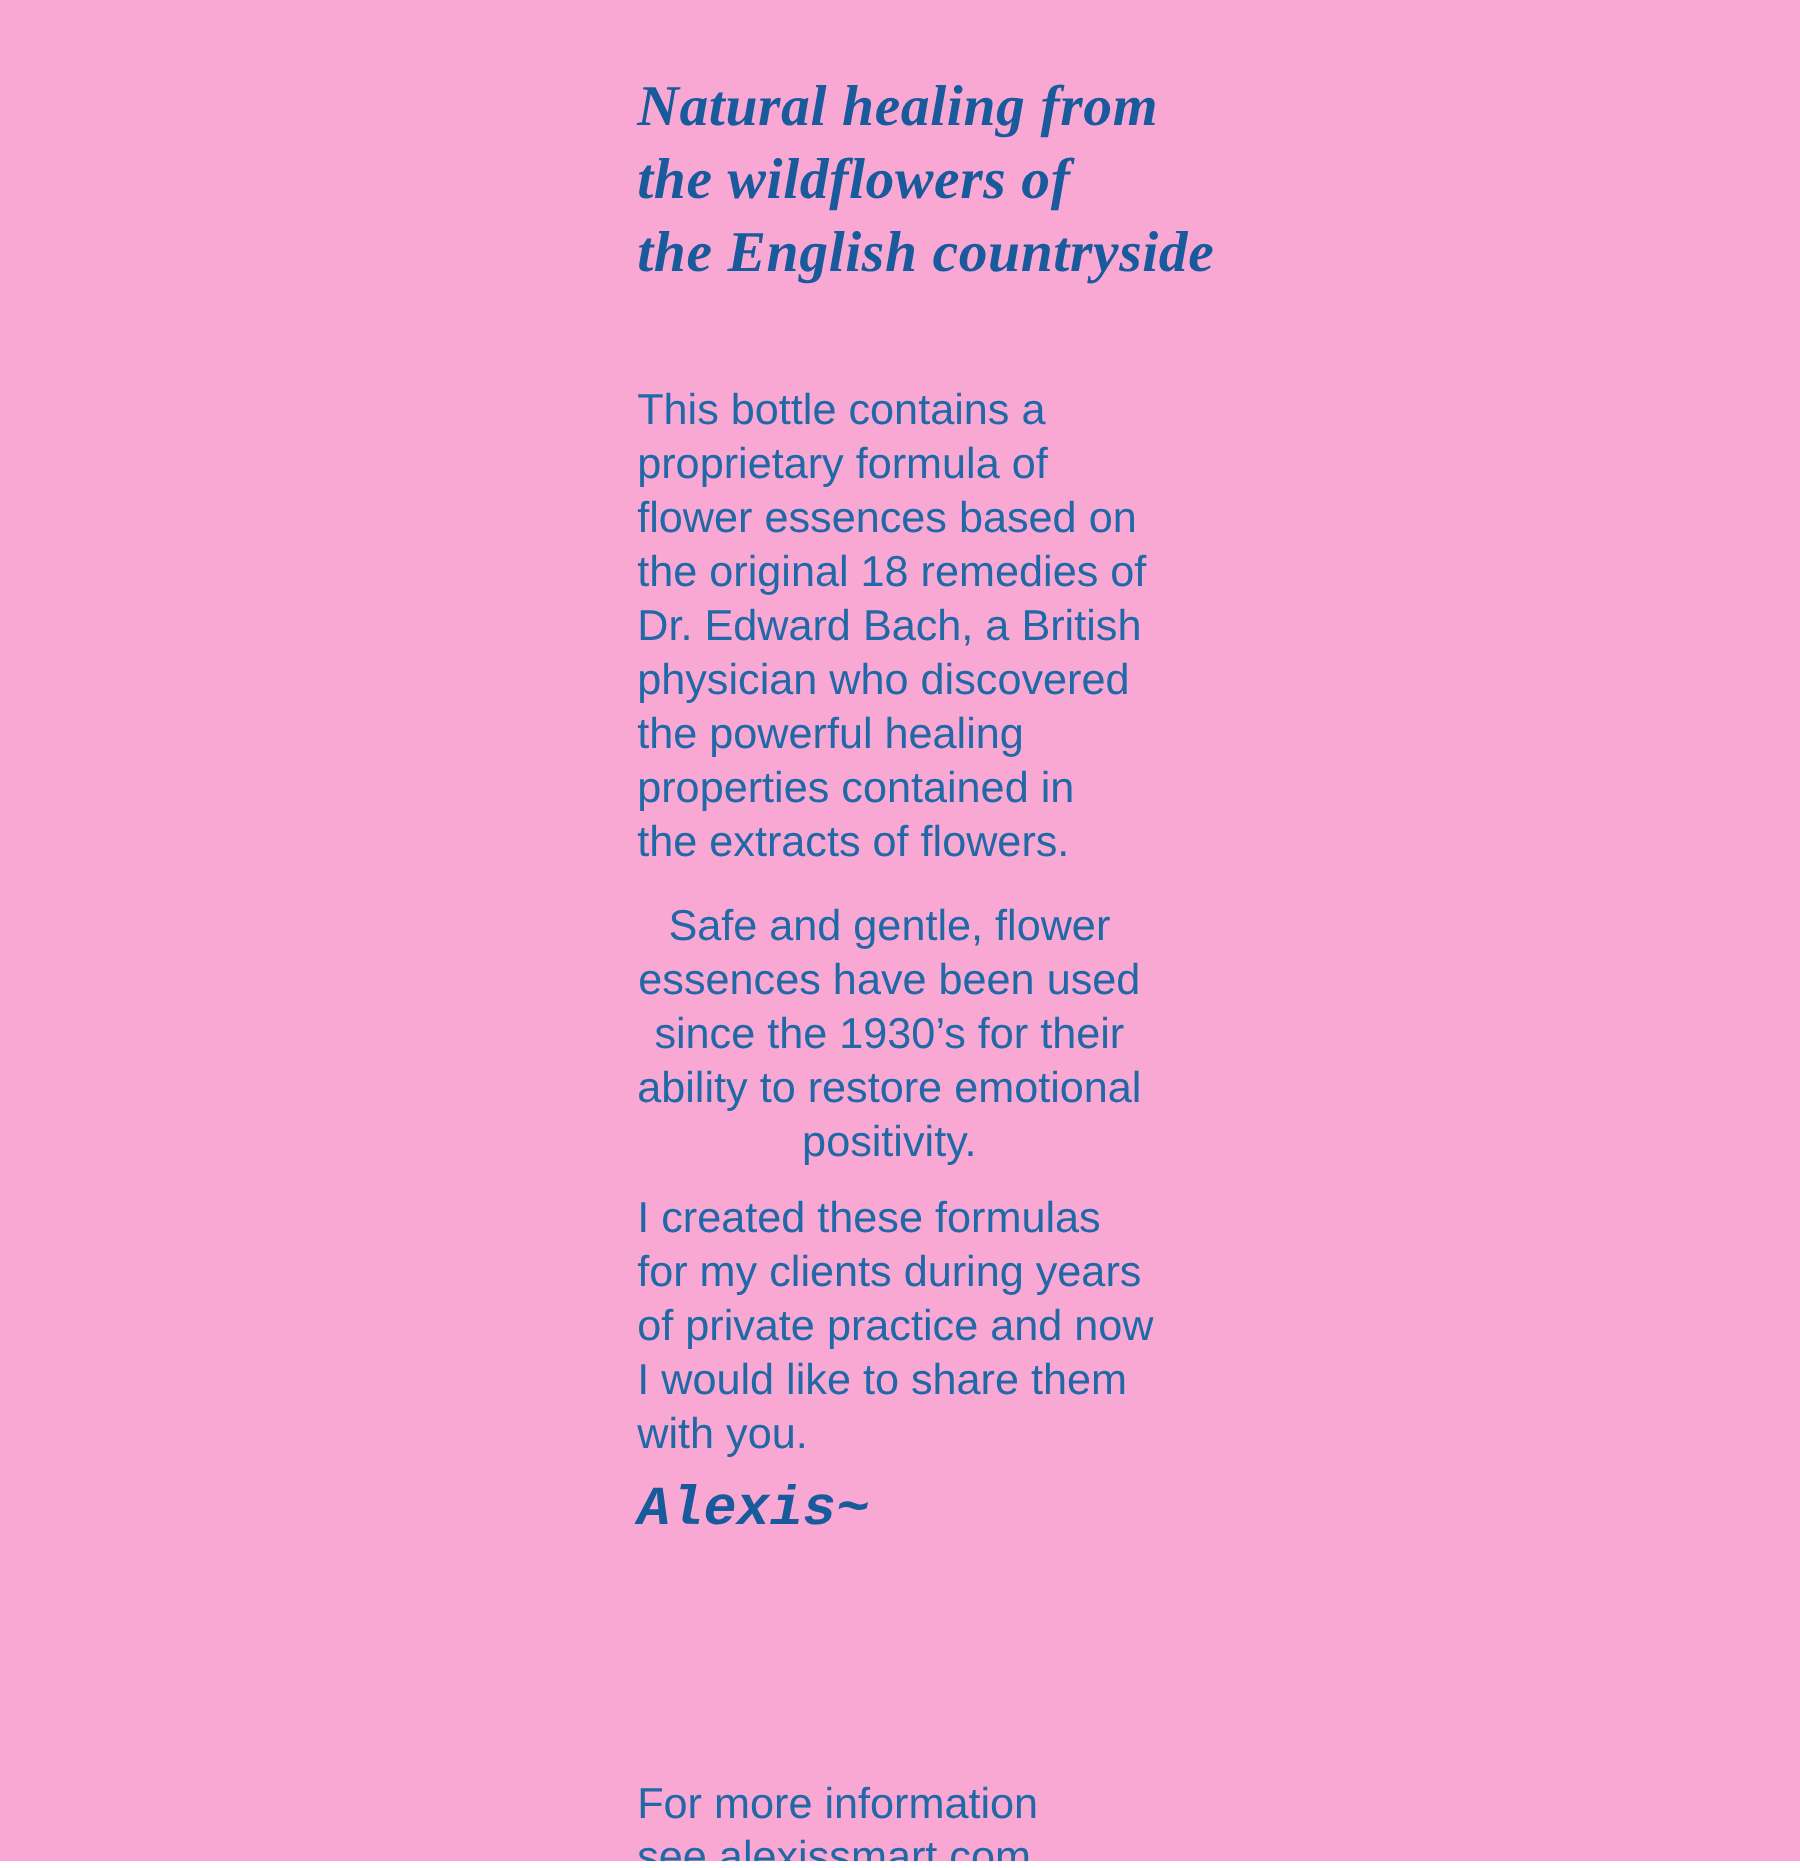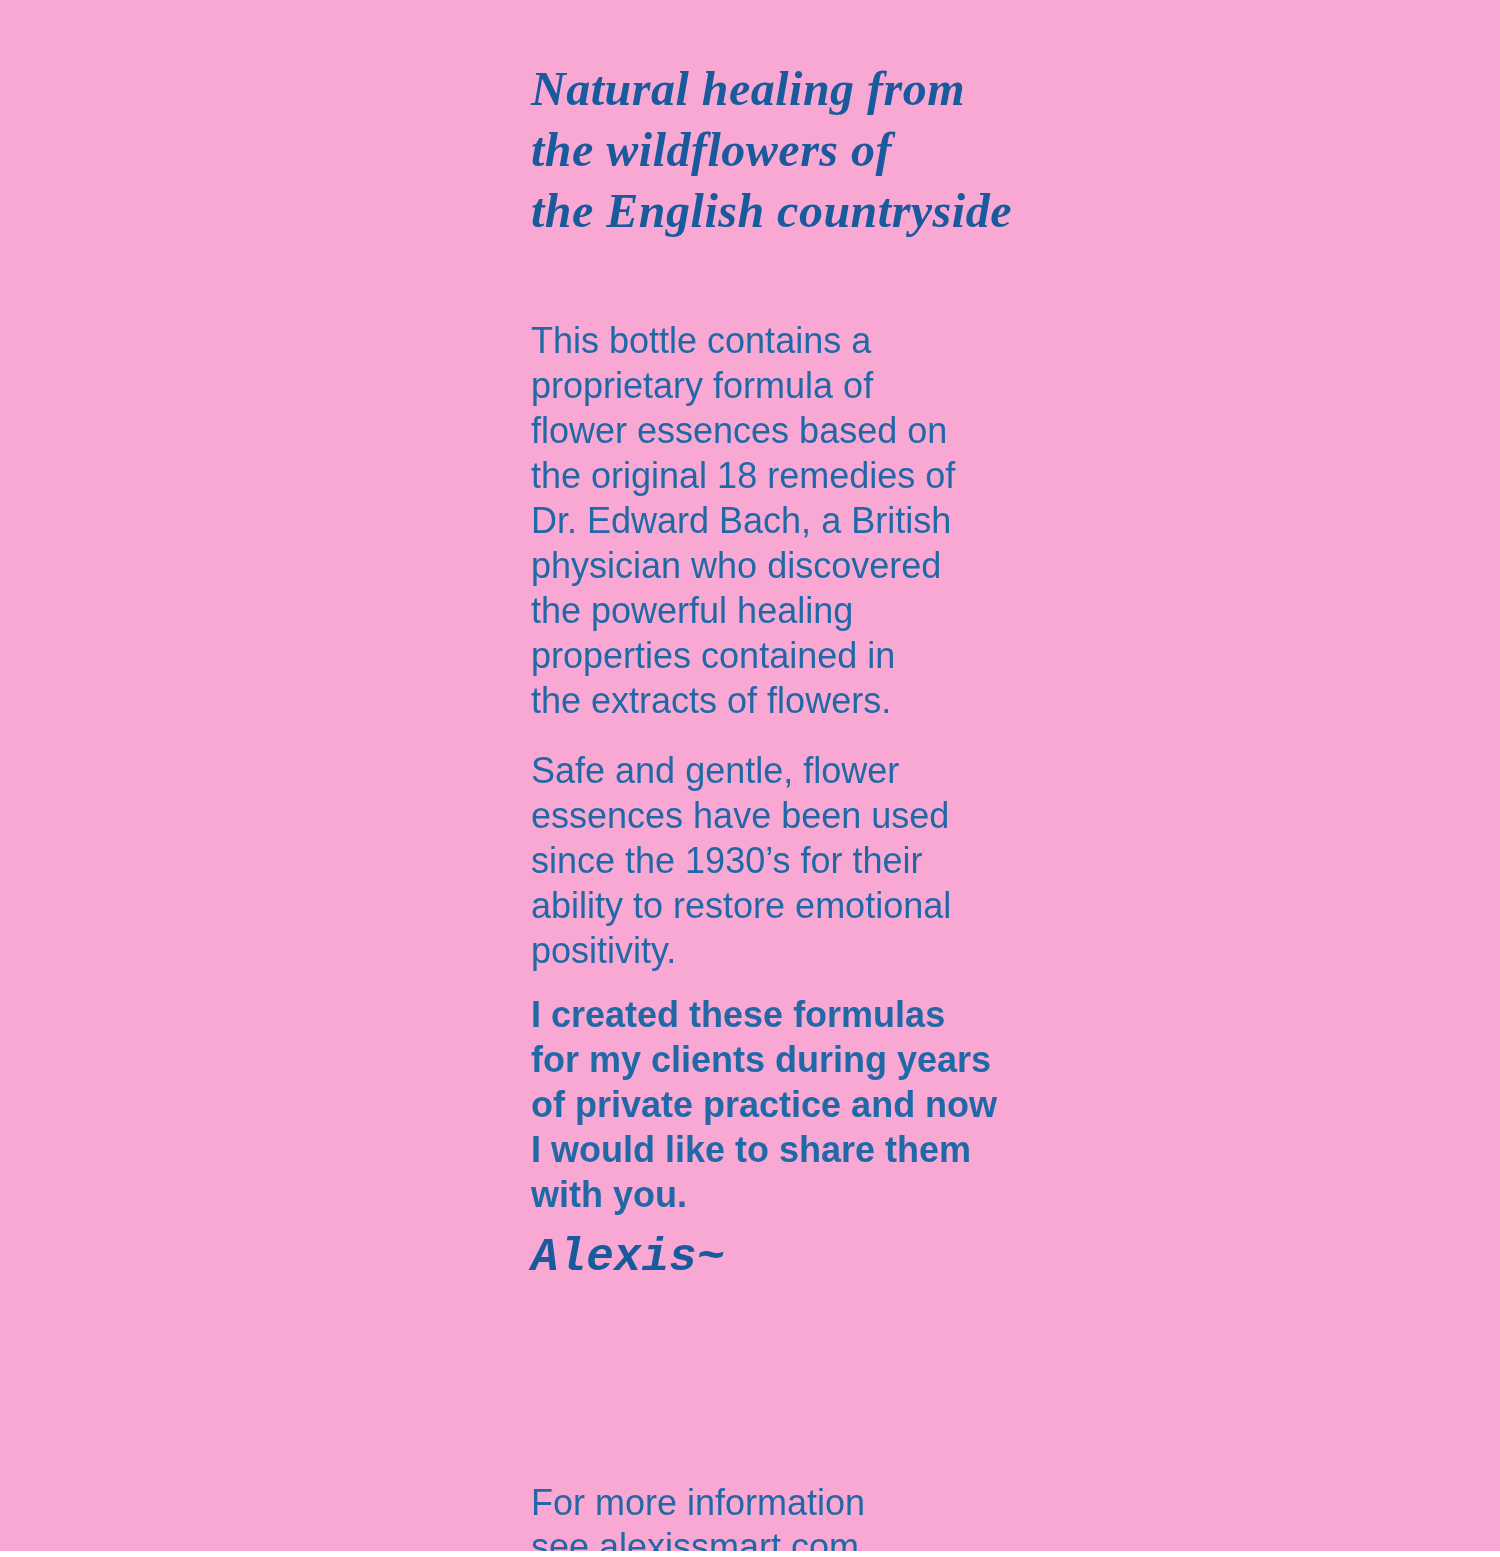--- a/index.html
+++ b/index.html
@@ -29,22 +29,22 @@
     line-height: 61px;
     letter-spacing: 0.5px;
     color: #185a9b;
   }
   .body-par {
     font-size: 36px;
     line-height: 45px;
     color: #2169a6;
   }
   .p1 { top: 318px; }
-  .p2 { top: 748px; }
-  .p3 { top: 992px; font-weight: bold; }
+  .p2 { top: 748px; text-align: center; }
+  .p3 { top: 992px; }
   .signature {
     top: 1230px;
     font-family: Liberation Mono, monospace;
     font-style: italic;
     font-weight: 700;
     font-size: 46px;
     line-height: 56px;
     color: #185a9b;
   }
   .footer {

